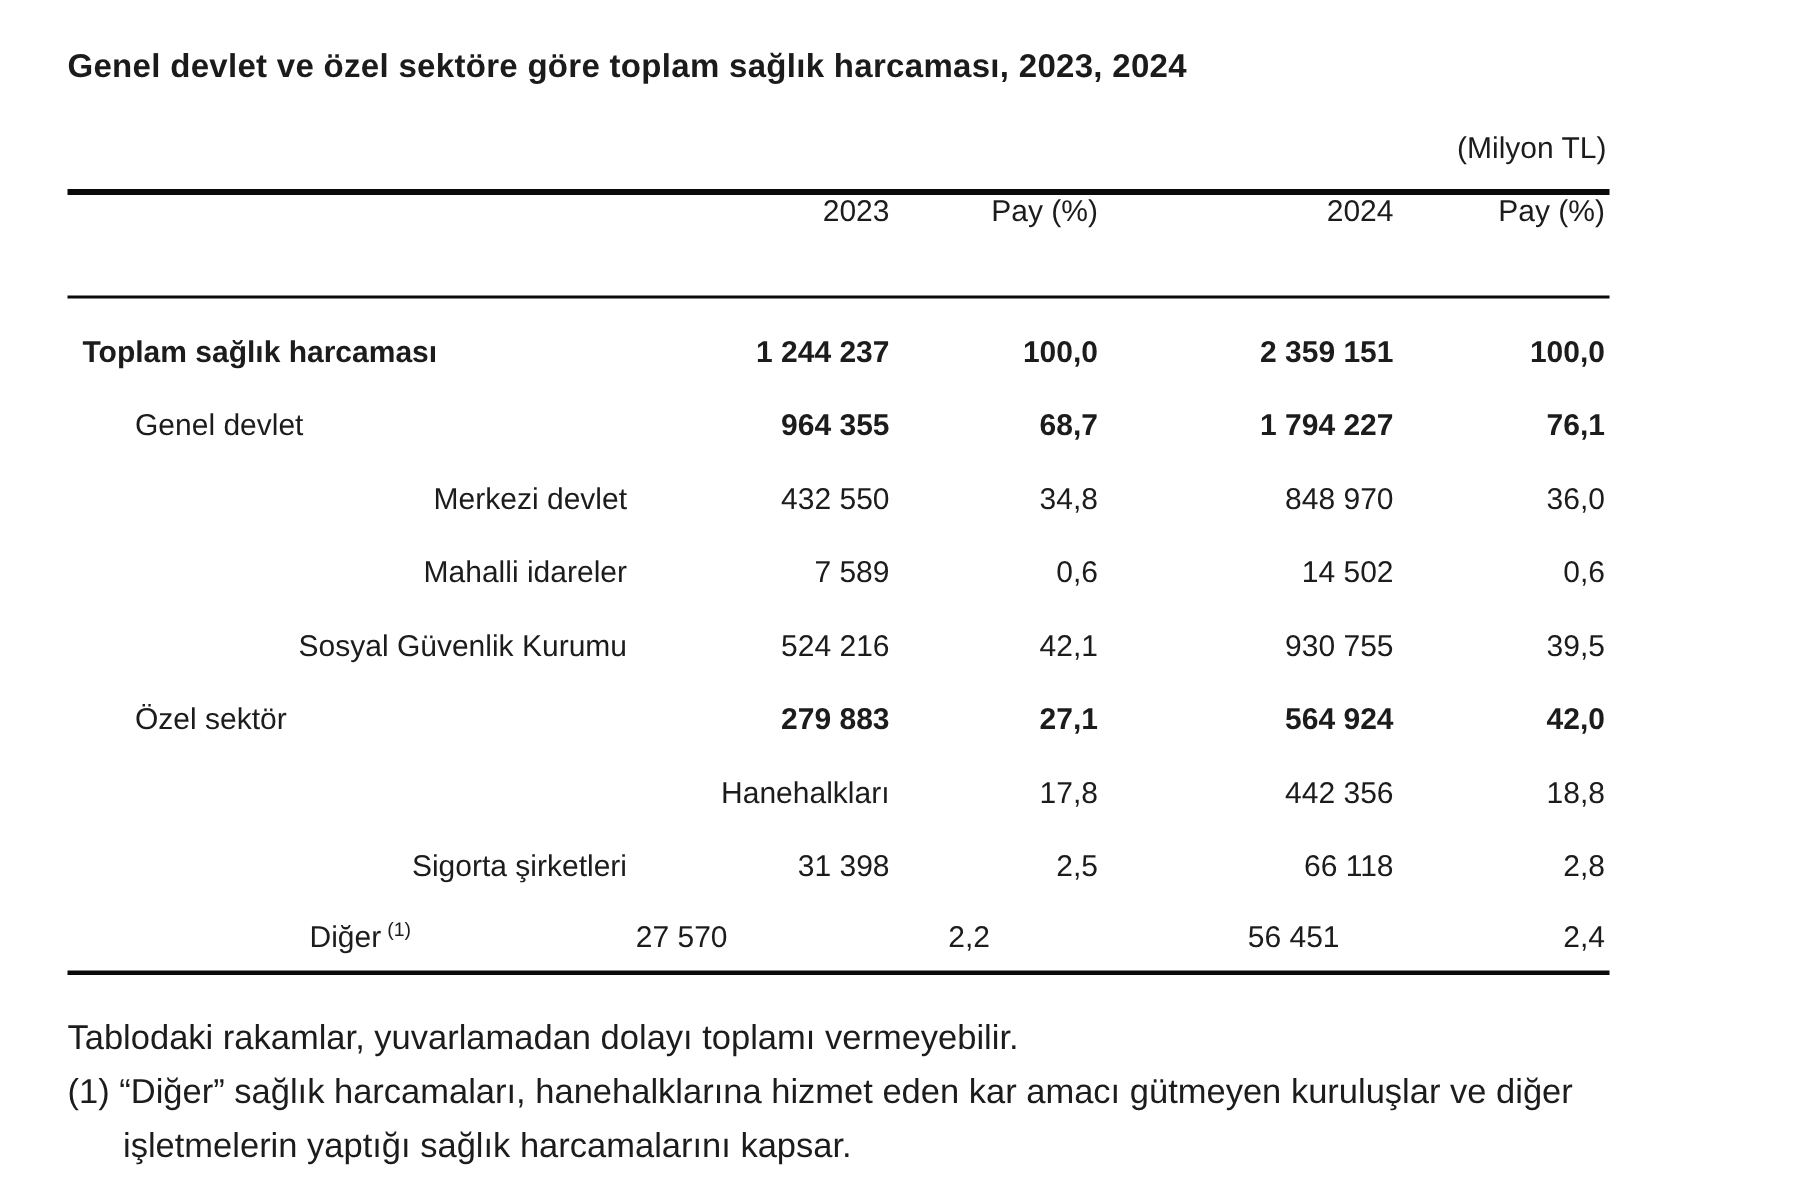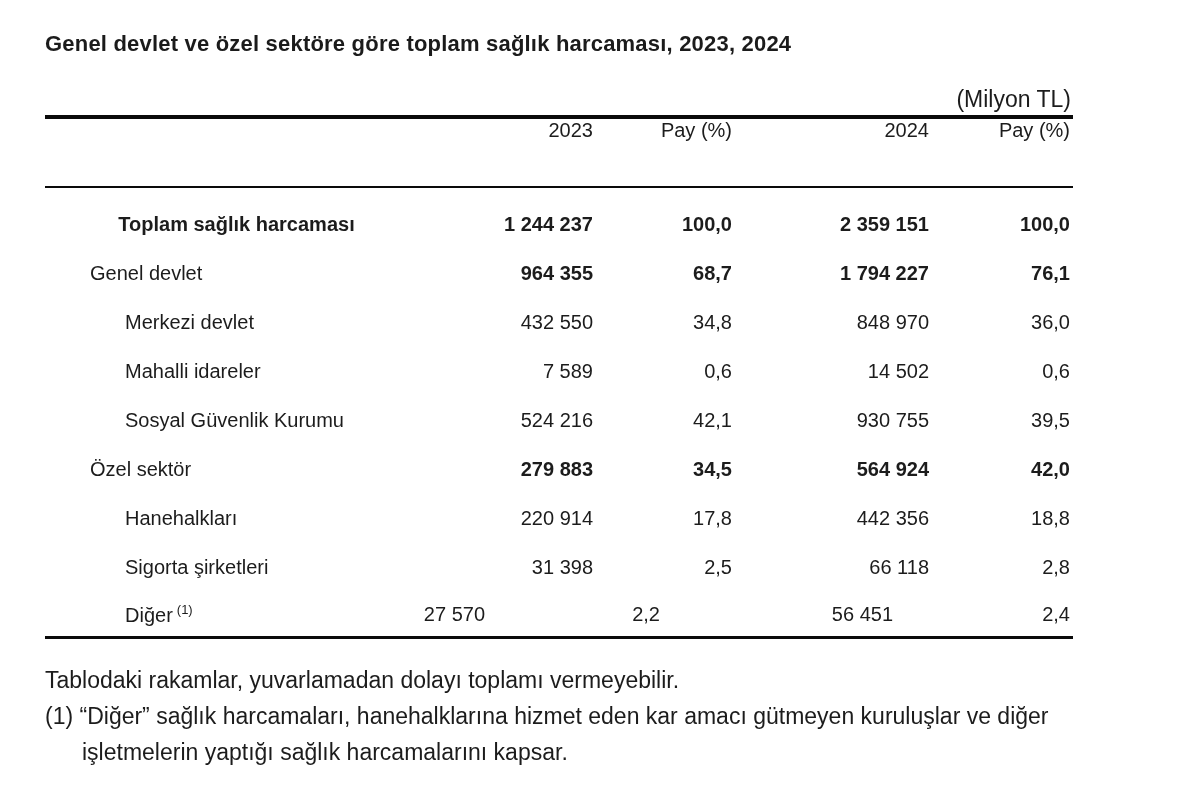--- a/index.html
+++ b/index.html
@@ -21,24 +21,24 @@
     line-height: 26px;
     font-weight: bold;
     color: #1b1b1b;
     letter-spacing: 0.2px;
   }
 
   .unit-row {
     display: flex;
     justify-content: flex-end;
     margin-top: 30px;
-    padding-bottom: 4px;
+    padding-bottom: 15px;
     padding-right: 2px;
     border-bottom: 4px solid #0a0a0a;
-    font-size: 23px;
+    font-size: 20px;
     line-height: 24px;
   }
 
   .header-row {
     display: flex;
     align-items: flex-start;
     height: 57px;
     padding-bottom: 10px;
     border-bottom: 2px solid #0a0a0a;
     font-size: 20px;
@@ -55,23 +55,23 @@
     border-bottom: 3px solid #0a0a0a;
   }
   .row {
     display: flex;
     align-items: center;
     height: 49px;
     font-size: 20px;
   }
   .row:last-child { height: 44px; gap: 36px; }
 
-  .indent-0 .col-label { padding-left: 10px; text-align: center; }
+  .indent-0 .col-label { padding-left: 10px; }
   .indent-1 .col-label { padding-left: 45px; }
-  .indent-2 .col-label { padding-left: 80px; }
+  .indent-2 .col-label { padding-left: 80px; text-align: right; }
 
   .bold-label .col-label { font-weight: bold; }
   .bold-values .num { font-weight: bold; }
 
   .fn-sup {
     font-size: 13px;
     margin-left: 4px;
     color: #1c1c1c;
   }
 
@@ -135,27 +135,26 @@
           <div class="row indent-2">
           <div class="col-label"><span>Sosyal Güvenlik Kurumu</span></div>
           <div class="col-n1 num">524 216</div>
           <div class="col-n2 num">42,1</div>
           <div class="col-n3 num">930 755</div>
           <div class="col-n4 num">39,5</div>
         </div>
           <div class="row indent-1 bold-values">
           <div class="col-label"><span>Özel sektör</span></div>
           <div class="col-n1 num">279 883</div>
-          <div class="col-n2 num">34,5</div>
+          <div class="col-n2 num">27,1</div>
           <div class="col-n3 num">564 924</div>
           <div class="col-n4 num">42,0</div>
         </div>
           <div class="row indent-2">
           <div class="col-label"><span>Hanehalkları</span></div>
-          <div class="col-n1 num">220 914</div>
           <div class="col-n2 num">17,8</div>
           <div class="col-n3 num">442 356</div>
           <div class="col-n4 num">18,8</div>
         </div>
           <div class="row indent-2">
           <div class="col-label"><span>Sigorta şirketleri</span></div>
           <div class="col-n1 num">31 398</div>
           <div class="col-n2 num">2,5</div>
           <div class="col-n3 num">66 118</div>
           <div class="col-n4 num">2,8</div>

